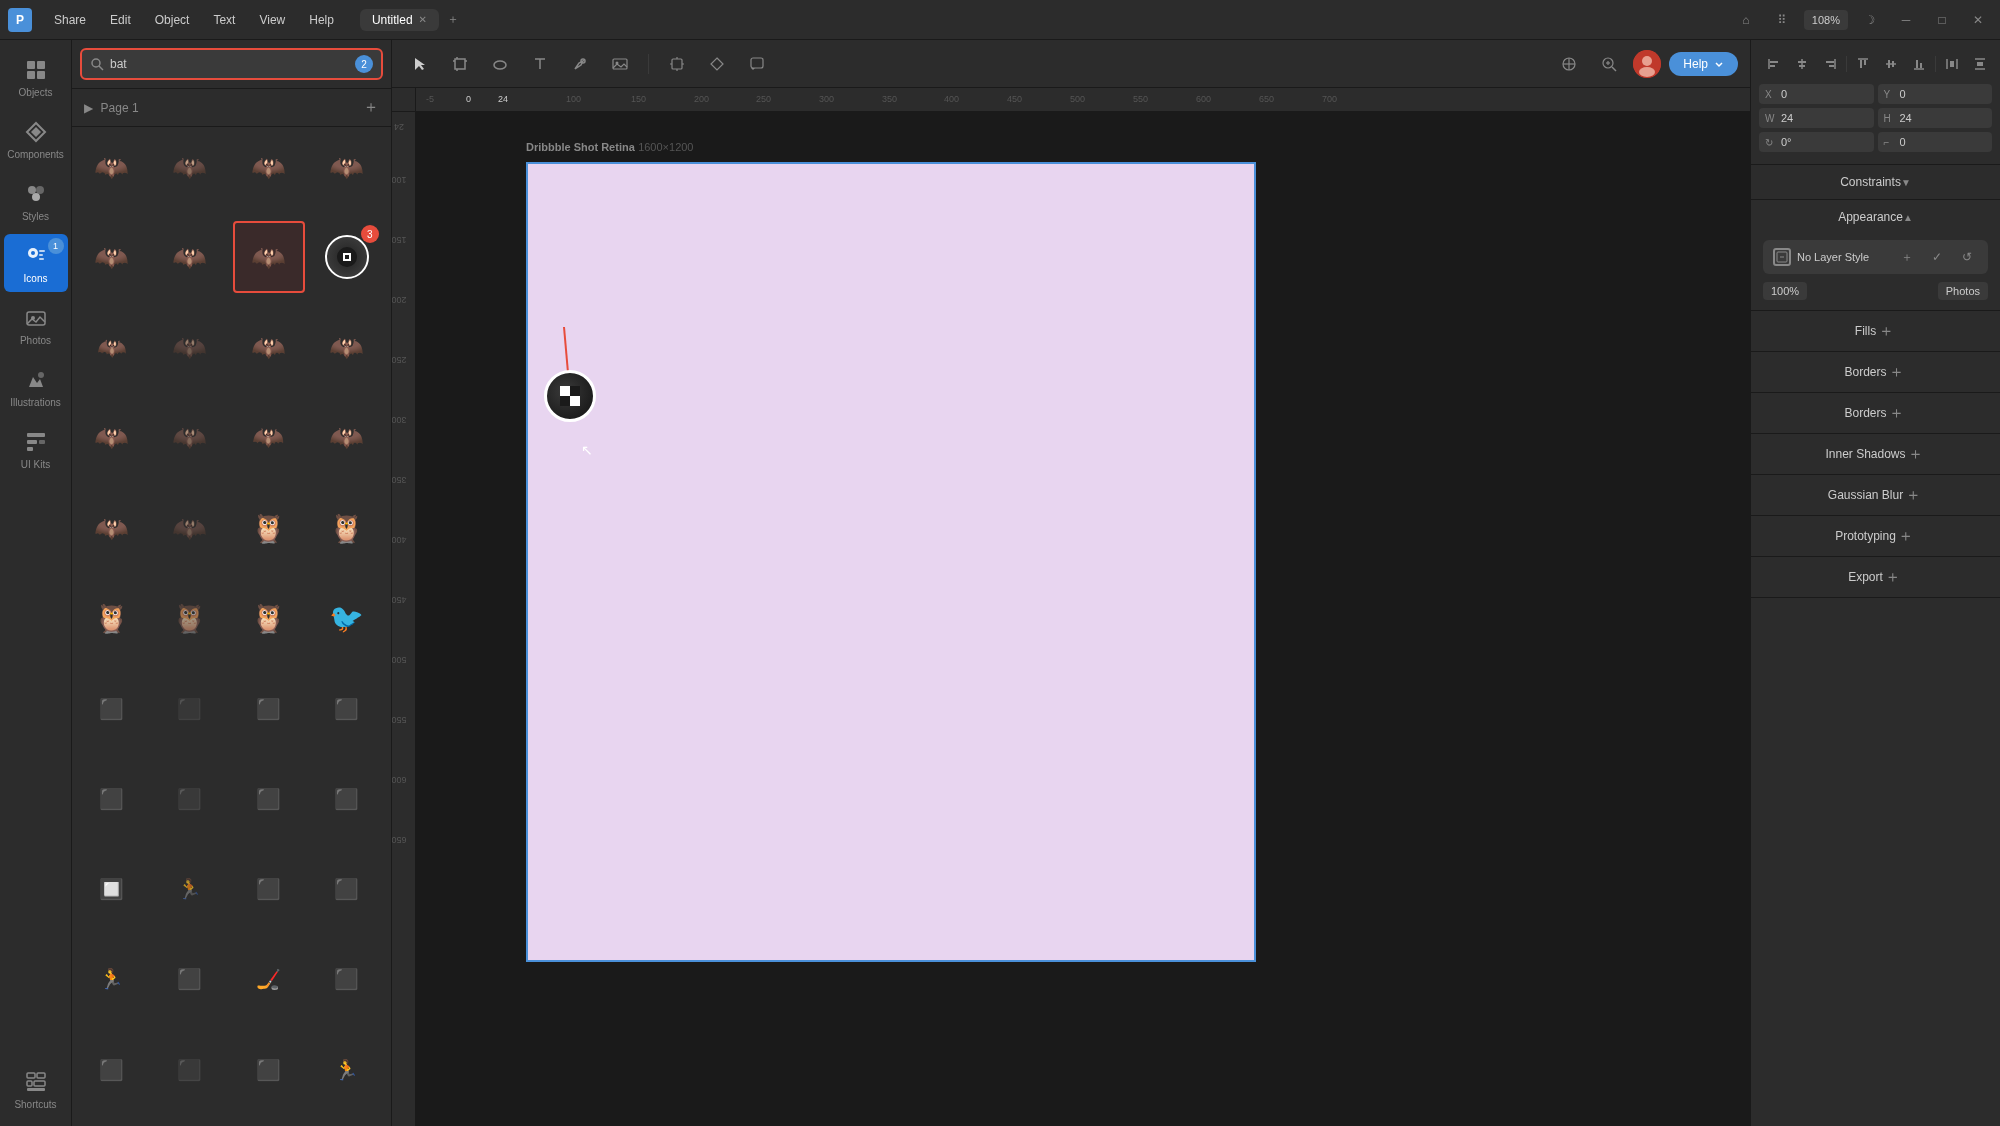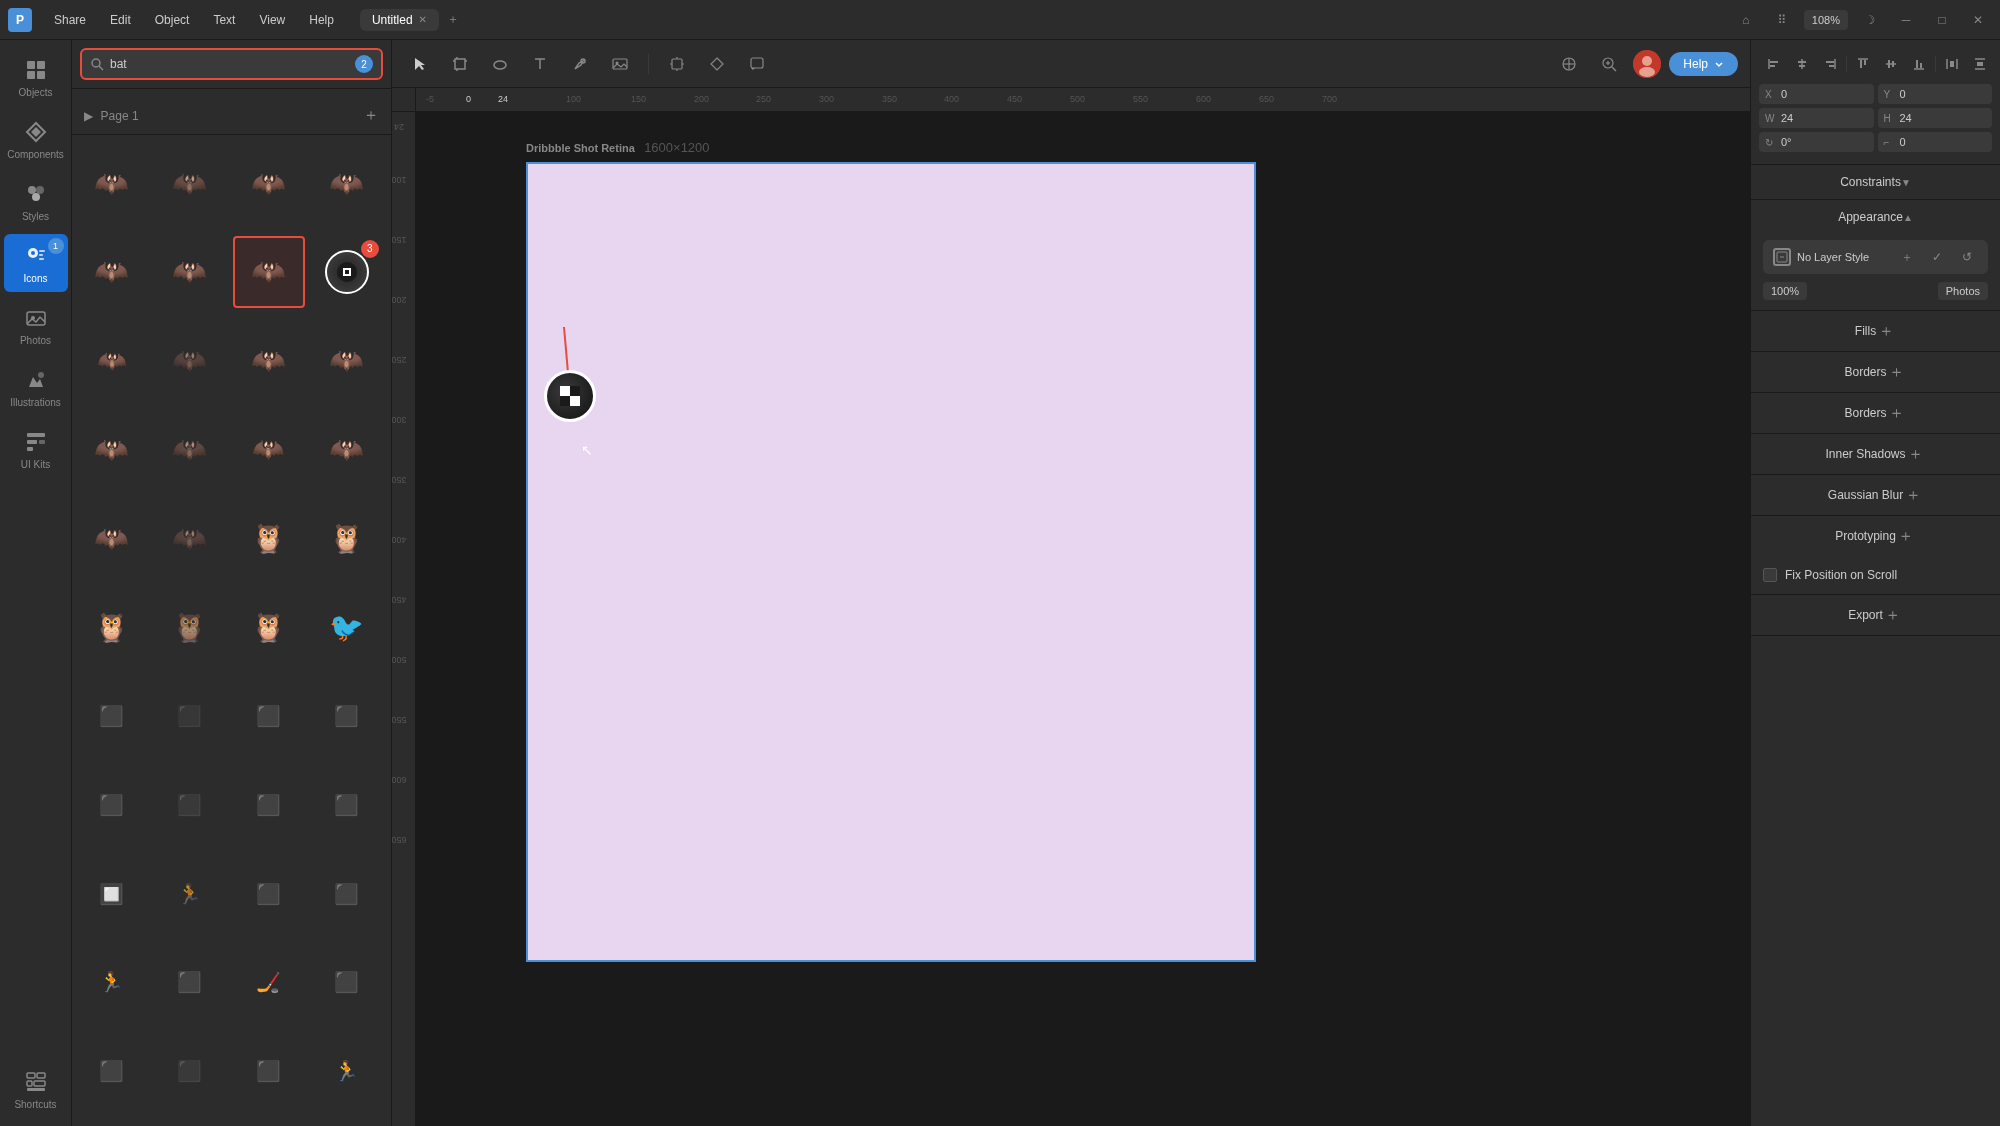--- a/index.html
+++ b/index.html
@@ -24,21 +24,21 @@
     
     .left-sidebar { width: 72px; background: #2c2c2c; border-right: 1px solid #1a1a1a; display: flex; flex-direction: column; align-items: center; padding: 8px 0; gap: 4px; flex-shrink: 0; }
     .sidebar-item { display: flex; flex-direction: column; align-items: center; gap: 3px; padding: 8px 4px; border-radius: 6px; cursor: pointer; width: 64px; color: #888; }
     .sidebar-item.active { background: #1a6dd4; color: white; }
     .sidebar-item .icon-area { width: 28px; height: 28px; display: flex; align-items: center; justify-content: center; }
     .sidebar-item .label { font-size: 10px; text-align: center; }
     .badge { background: #4a90d9; color: white; border-radius: 50%; width: 16px; height: 16px; font-size: 9px; display: flex; align-items: center; justify-content: center; position: absolute; top: 2px; right: 2px; }
     .sidebar-item-wrap { position: relative; }
 
     
-    .icon-panel { width: 320px; background: #2c2c2c; border-right: 1px solid #1a1a1a; display: flex; flex-direction: column; flex-shrink: 0; overflow: hidden; gap: 8px; }
+    .icon-panel { width: 320px; background: #2c2c2c; border-right: 1px solid #1a1a1a; display: flex; flex-direction: column; flex-shrink: 0; overflow: hidden; }
     .search-area { padding: 8px; display: flex; align-items: center; gap: 8px; border-bottom: 1px solid #1a1a1a; }
     .search-box { flex: 1; display: flex; align-items: center; gap: 6px; background: #3a3a3a; border: 2px solid #e74c3c; border-radius: 6px; padding: 5px 8px; }
     .search-box input { background: none; border: none; outline: none; color: #ccc; font-size: 12px; flex: 1; }
     .search-badge { background: #4a90d9; color: white; border-radius: 50%; width: 18px; height: 18px; font-size: 10px; display: flex; align-items: center; justify-content: center; flex-shrink: 0; }
     .panel-header { display: flex; align-items: center; justify-content: space-between; padding: 8px 12px; border-bottom: 1px solid #1a1a1a; }
     .panel-header .title { color: #888; font-size: 12px; }
     .panel-header .add-btn { color: #888; cursor: pointer; font-size: 16px; }
     .icons-grid { flex: 1; overflow-y: auto; padding: 4px; display: grid; grid-template-columns: repeat(4, 1fr); gap: 2px; }
     .icons-grid::-webkit-scrollbar { width: 4px; }
     .icons-grid::-webkit-scrollbar-track { background: #2c2c2c; }
@@ -460,21 +460,21 @@
           <span style="position:absolute; top:720px; left:2px; color:#555; font-size:9px; transform:rotate(90deg);">650</span>
         </div>
       </div>
 
       <div class="canvas-content">
 
         <div style="position:absolute; top:0; left:0; right:0; height:50px; background:#1a1a1a;"></div>
 
         <div style="position:absolute; top:28px; left:110px;">
           <span style="color:#888; font-size:11px;font-weight:bold;">Dribbble Shot Retina</span>
-          <span style="color:#555; font-size:13px; margin-left:6px;">1600×1200</span>
+          <span style="color:#555; font-size:11px; ">1600×1200</span>
         </div>
 
         <div style="position:absolute; top:50px; left:110px; width:730px; height:800px; background:#e8d5f0; border: 2px solid #4a90d9;"></div>
 
         <svg style="position:absolute; top:0; left:0; width:100%; height:100%; pointer-events:none;">
           <defs>
             <marker id="arrowhead" markerWidth="10" markerHeight="7" refX="10" refY="3.5" orient="auto">
               <polygon points="0 0, 10 3.5, 0 7" fill="#e74c3c"></polygon>
             </marker>
           </defs>
@@ -661,26 +661,20 @@
           <span class="section-title">Gaussian Blur</span>
           <span class="section-add-btn">＋</span>
         </div>
       </div>
 
       <div class="section">
         <div class="section-header">
           <span class="section-title">Prototyping</span>
           <span class="section-add-btn">＋</span>
         </div>
-        <div class="prototyping-content">
-          <div class="fix-scroll-row">
-            <div class="checkbox"></div>
-            <span class="fix-scroll-label">Fix Position on Scroll</span>
-          </div>
-        </div>
       </div>
 
       <div class="section">
         <div class="section-header">
           <span class="section-title">Export</span>
           <span class="section-add-btn">＋</span>
         </div>
       </div>
 
     </div>

